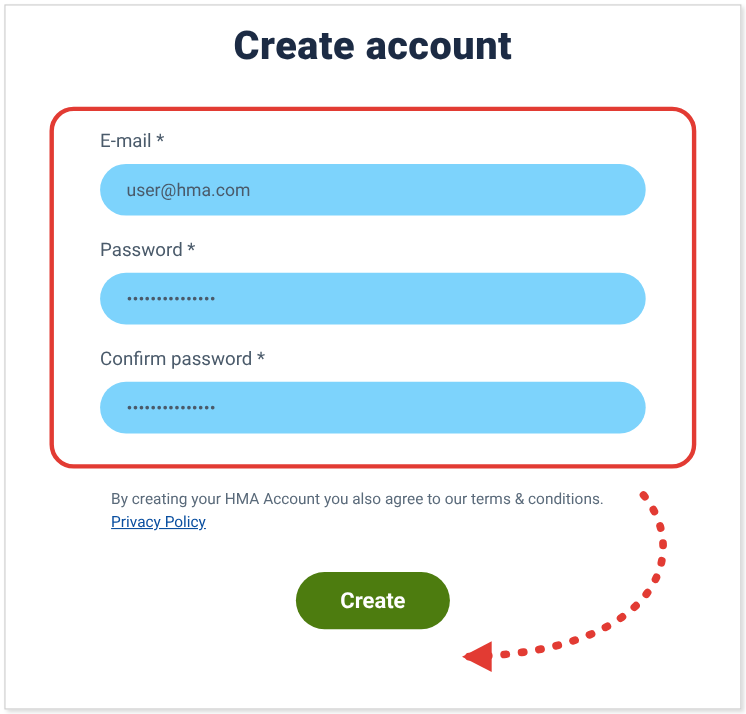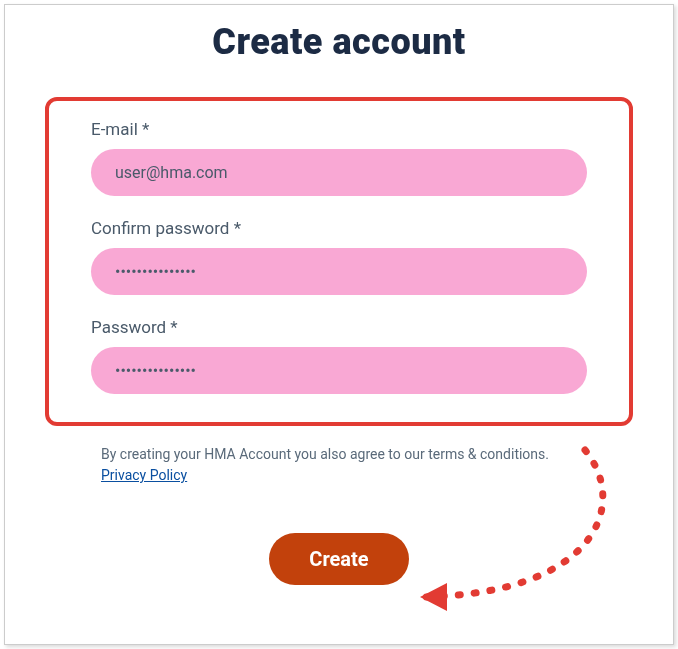--- a/index.html
+++ b/index.html
@@ -30,40 +30,40 @@
     .title {
       text-align: center;
       font-size: 36px;
       font-weight: 900;
       color: #1c2b44;
       margin-bottom: 34px;
       letter-spacing: 0.5px;
     }
     .highlight-box {
       border: 4px solid #e23b33;
-      border-radius: 12px;
+      border-radius: 22px;
       padding: 18px 42px 28px 42px;
       margin: 0 -20px 18px -20px;
     }
     .field {
       margin-bottom: 22px;
     }
     .field:last-child {
       margin-bottom: 0;
     }
     .label {
       font-size: 17px;
       color: #4a5a6a;
       margin-bottom: 10px;
       display: block;
     }
     .input {
       width: 100%;
       border: none;
-      background: #f9a8d4;
+      background: #7dd3fc;
       border-radius: 999px;
       padding: 14px 24px;
       font-size: 16px;
       color: #4a5a6a;
       font-family: inherit;
       outline: none;
     }
     .input::placeholder { color: #4a5a6a; }
     .consent {
       font-size: 14px;
@@ -73,30 +73,29 @@
     }
     .consent a {
       color: #0a4fa0;
       text-decoration: underline;
     }
     .button-row {
       text-align: center;
       position: relative;
     }
     .create-btn {
-      background: #c2410c;
+      background: #4d7c0f;
       color: #ffffff;
       border: none;
       font-size: 20px;
       font-weight: 700;
       padding: 14px 40px;
       border-radius: 999px;
       cursor: pointer;
       font-family: inherit;
-      margin-top: 13px;
     }
     .annotation {
       position: absolute;
       pointer-events: none;
     }
   </style>
 </head>
 <body>
 
 <div class="frame">
@@ -105,26 +104,26 @@
     <h1 class="title">Create account</h1>
 
     <div class="highlight-box">
 
       <div class="field">
         <label class="label">E-mail *</label>
         <input type="text" class="input" value="user@hma.com" style="">
       </div>
 
       <div class="field">
-        <label class="label">Confirm password *</label>
+        <label class="label">Password *</label>
         <input type="password" class="input" value="•••••••••••••••" style="">
       </div>
 
       <div class="field">
-        <label class="label">Password *</label>
+        <label class="label">Confirm password *</label>
         <input type="password" class="input" value="•••••••••••••••" style="">
       </div>
 
     </div>
 
     <p class="consent">
       <span>By creating your HMA Account you also agree to our terms &amp; conditions. </span><a href="#">Privacy Policy</a>
     </p>
 
     <div class="button-row">

